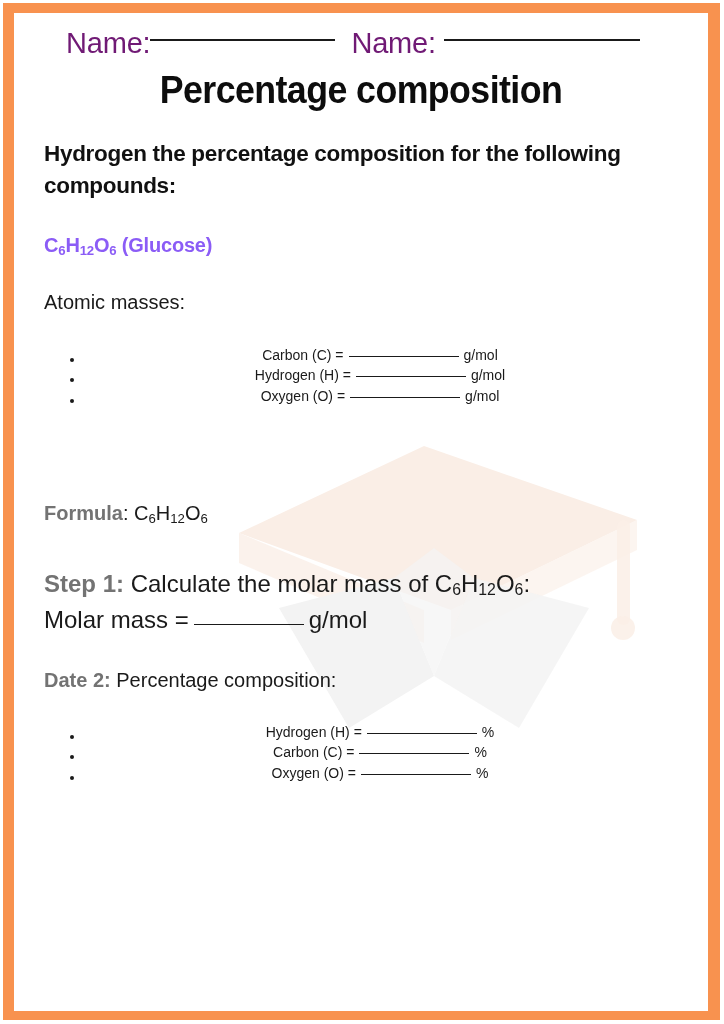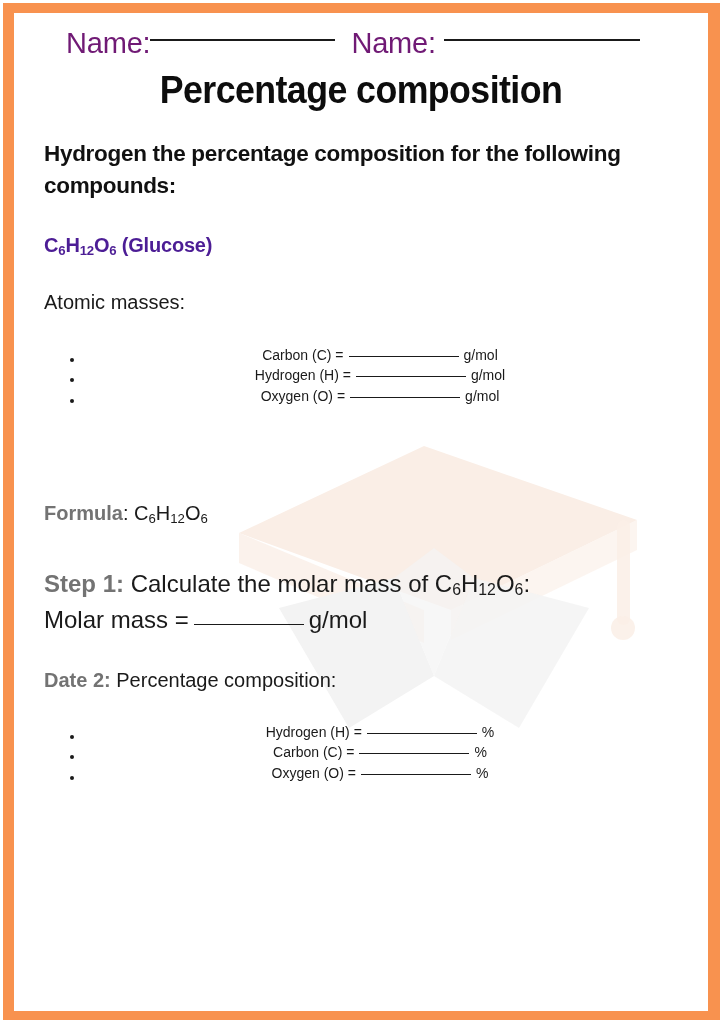--- a/index.html
+++ b/index.html
@@ -103,21 +103,21 @@
     line-height: 1.42;
     letter-spacing: -0.3px;
     max-width: 615px;
   }
 
   
   .compound {
     margin-top: 32px;
     font-size: 20px;
     font-weight: bold;
-    color: #4c1d95;
+    color: #8b5cf6;
     letter-spacing: -0.2px;
   }
 
   
   .plain-label {
     margin-top: 33px;
     font-size: 20px;
     font-weight: 400;
     color: #1a1a1a;
   }

